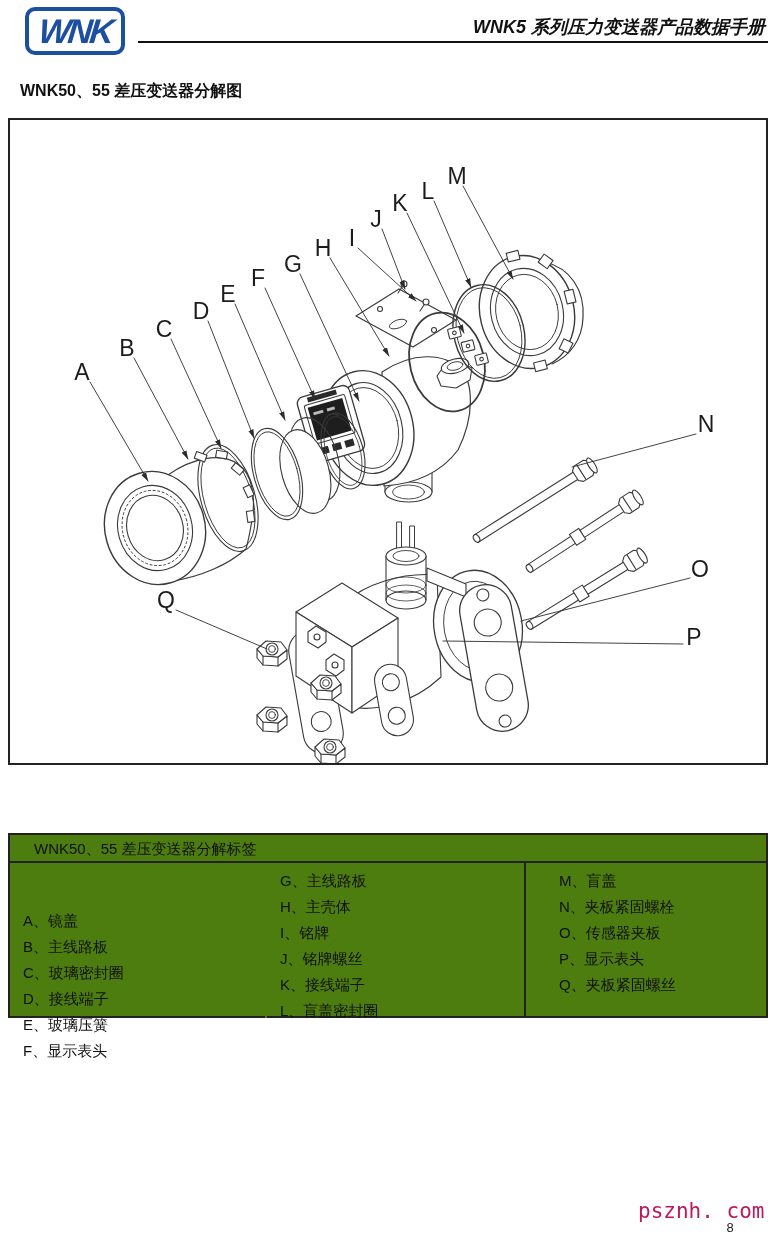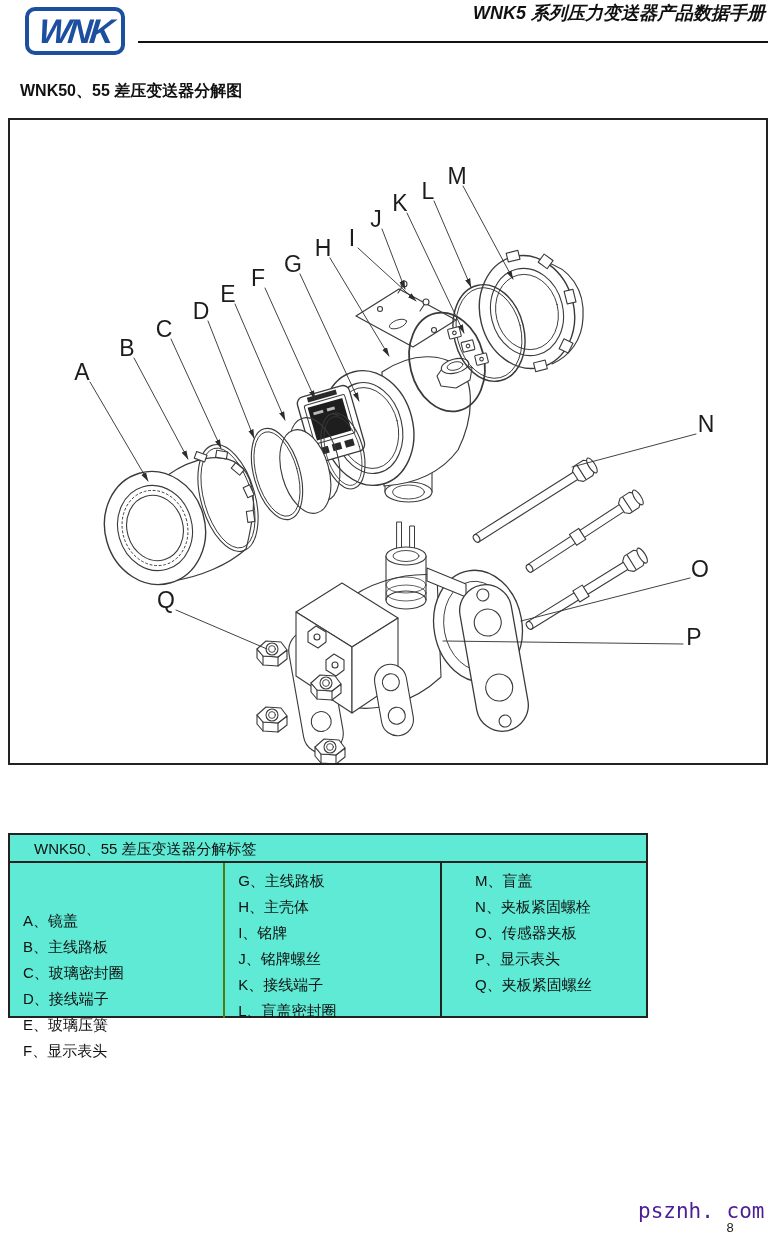--- a/index.html
+++ b/index.html
@@ -11,21 +11,21 @@
   .header-logo{
     position:absolute;left:25px;top:7px;width:100px;height:48px;
     border:4px solid #1d4fa0;border-radius:10px;
     display:flex;align-items:center;justify-content:center;box-sizing:border-box;
   }
   .logo-text{
     color:#1d4fa0;font-weight:bold;font-style:italic;font-size:34px;
     letter-spacing:-3px;transform:skewX(-6deg);line-height:1;
   }
   .header-title{
-    position:absolute;right:12px;top:1px;width:740px;text-align:right;
+    position:absolute;right:12px;top:15px;width:740px;text-align:right;
     font-size:18px;font-weight:bold;font-style:italic;color:#111;
   }
   .header-rule{
     position:absolute;left:138px;top:41px;width:630px;height:0;
     border-top:2px solid #111;
   }
   
   .section-title{
     position:absolute;left:20px;top:81px;font-size:16px;font-weight:bold;color:#111;
   }
@@ -34,22 +34,22 @@
     position:absolute;left:8px;top:118px;width:760px;height:647px;
     border:2px solid #222;box-sizing:border-box;background:#fff;
   }
   .diagram-box svg{display:block;width:756px;height:643px;}
   .part-letter{
     font-family:"Liberation Sans",sans-serif;font-size:23px;fill:#1c1c1c;
     text-anchor:middle;
   }
   
   .parts-table{
-    position:absolute;left:8px;top:833px;width:640px;height:185px;
-    border:2px solid #222;box-sizing:border-box;background:#5eead4;
+    position:absolute;left:8px;top:833px;width:760px;height:185px;
+    border:2px solid #222;box-sizing:border-box;background:#4d7c0f;
   }
   .table-title{
     height:28px;line-height:28px;padding-left:24px;font-size:15px;color:#111;
     border-bottom:2px solid #222;box-sizing:border-box;
   }
   .table-body{display:flex;height:155px;}
   .tcol{box-sizing:border-box;padding-top:5px;}
   .tcol-1{width:255px;margin-top:40px;}
   .tcol-2{width:259px;border-left:2px solid #4d7c0f;}
   .tcol-3{width:242px;border-left:2px solid #222;padding-left:20px;}
@@ -340,14 +340,14 @@
     <div class="tcol tcol-3">
       <div class="tcell">M、盲盖</div>
       <div class="tcell">N、夹板紧固螺栓</div>
       <div class="tcell">O、传感器夹板</div>
       <div class="tcell">P、显示表头</div>
       <div class="tcell">Q、夹板紧固螺丝</div>
     </div>
   </div>
 </div>
 
-<div class="watermark" style="color: #4c1d95;">psznh. com</div>
+<div class="watermark" style="color: #be185d;">psznh. com</div>
 <div class="page-number">8</div>
 
 </body></html>

